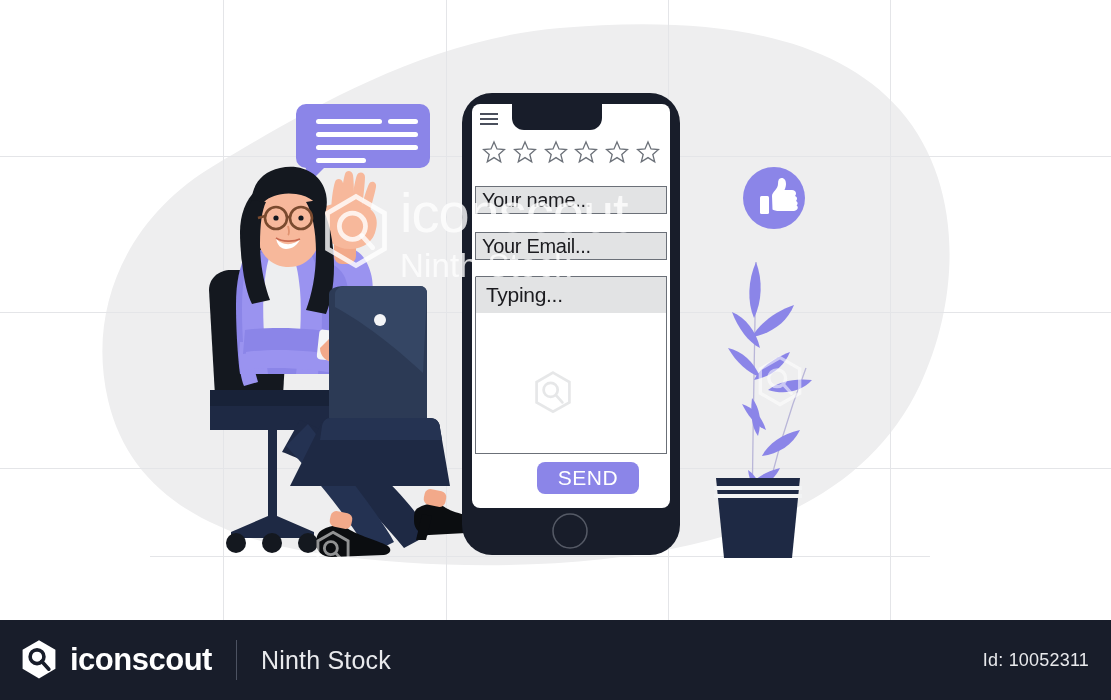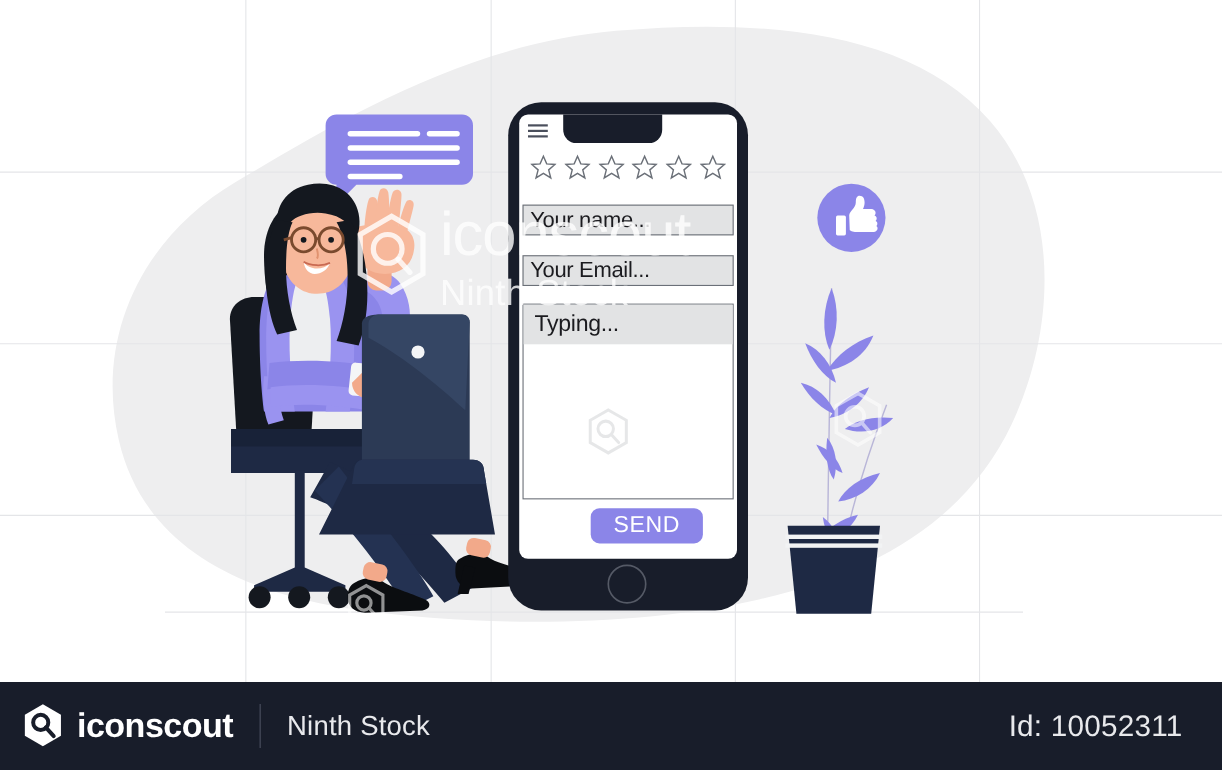--- a/index.html
+++ b/index.html
@@ -26,22 +26,22 @@
   .logo-mark { width:42px; height:42px; display:block; }
   .brand-word {
     color:#ffffff; font-size:31px; font-weight:bold; letter-spacing:-0.5px;
     margin-left:10px;
   }
   .footer-div {
     width:1px; height:40px; background:#4c5261; margin:0 24px;
   }
   .footer-sub { color:#e8e9ec; font-size:25px; font-weight:normal; letter-spacing:0.2px; }
   #footer-right {
-    margin-left:auto; padding-right:36px;
-    color:#e8e9ec; font-size:27px; letter-spacing:0.2px;
+    margin-left:auto; padding-right:22px;
+    color:#e8e9ec; font-size:18px; letter-spacing:0.2px;
   }
 
   
   .wm {
     position:absolute; pointer-events:none; user-select:none;
   }
   #wm-center { left:318px; top:185px; display:flex; align-items:flex-start; }
   #wm-hex { width:76px; height:76px; margin-top:8px; }
   #wm-text { margin-left:6px; }
   #wm-title {

